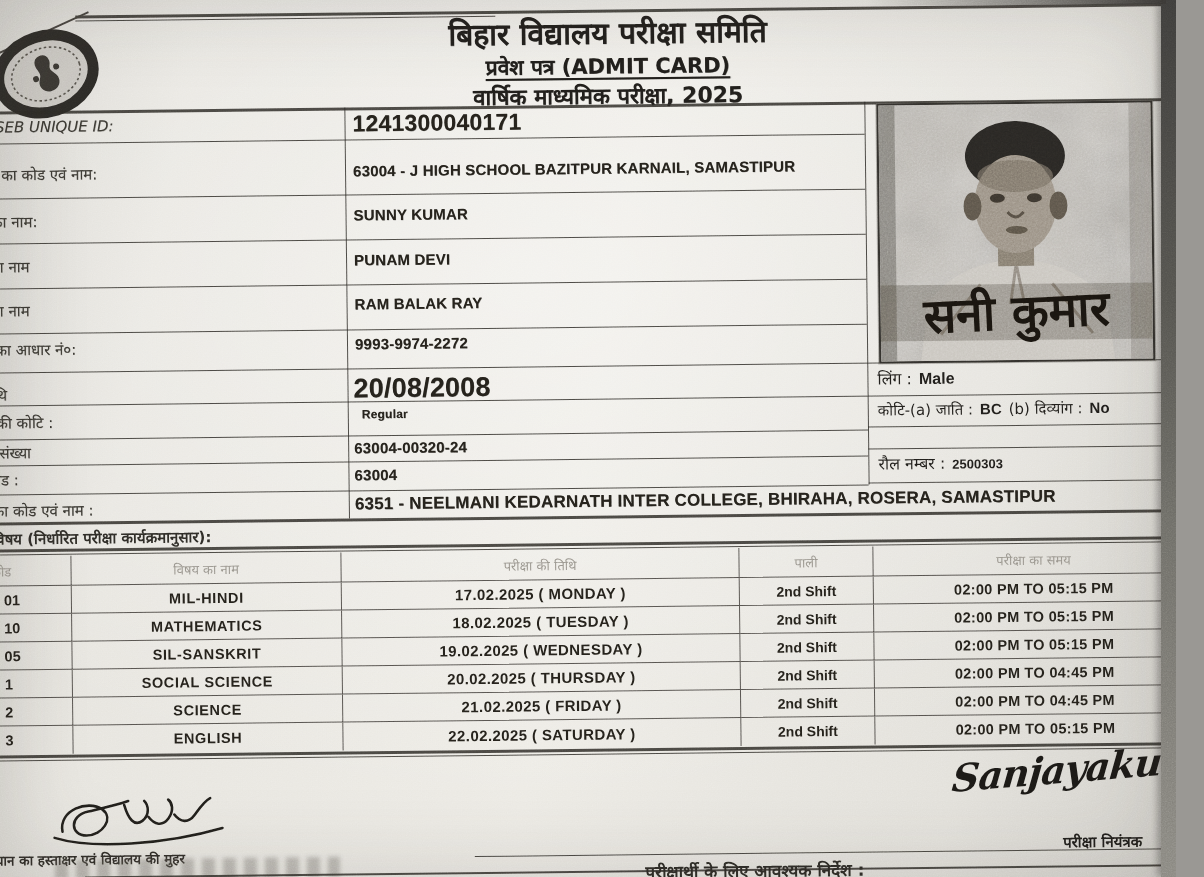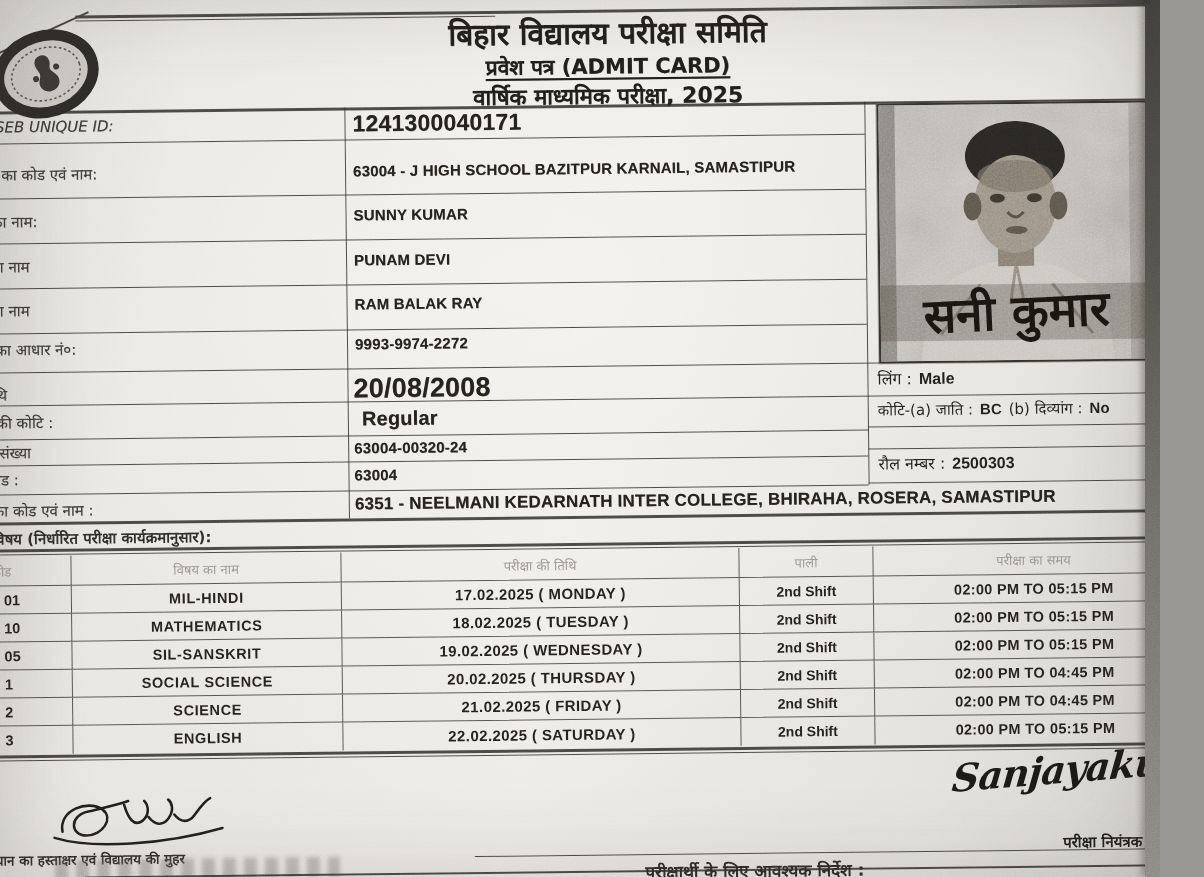--- a/index.html
+++ b/index.html
@@ -1,20 +1,20 @@
 <!DOCTYPE html>
 <html><head>
 <meta charset="utf-8">
 <style>
   html,body{margin:0;padding:0;background:#9a9894;}
   #screen{position:relative;width:1160px;height:877px;overflow:hidden;
     background:
       radial-gradient(120% 110% at 45% 32%, rgba(255,255,255,.38) 0%, rgba(255,255,255,0) 55%),
       linear-gradient(100deg,#d7d5cf 0%,#e7e5df 15%,#edebe5 50%,#e3e1db 82%,#d2d0ca 100%);
-    font-family:"DejaVu Sans",sans-serif;color:#201e1b;}
+    font-family:"DejaVu Sans",sans-serif;color:#201e1b;padding-left:16px;}
   #screen:after{content:"";position:absolute;inset:0;box-shadow:inset 0 0 90px rgba(60,55,48,.20);pointer-events:none;}
   .grain{position:absolute;inset:0;mix-blend-mode:overlay;opacity:.28;pointer-events:none;z-index:40;}
   .edge-band{position:absolute;right:0;top:0;bottom:0;width:15px;z-index:30;
     background:linear-gradient(180deg,#3e3d3b 0%,#55544f 35%,#6e6d67 60%,#807e78 85%,#8a8881 100%);
     box-shadow:-4px 0 6px rgba(40,38,34,.35);}
   .top-sliver{position:absolute;right:10px;top:-2px;width:300px;height:7px;z-index:31;
     background:linear-gradient(90deg,rgba(50,48,45,0),#3a3835);transform:rotate(-.4deg);}
   .doc{position:absolute;left:-70px;top:0;width:1380px;height:900px;transform:rotate(-0.65deg);transform-origin:640px 430px;}
   .t{position:absolute;white-space:nowrap;}
   .ink{color:#201e1b;text-shadow:.3px .3px .4px rgba(28,26,22,.55);}
@@ -27,25 +27,25 @@
   .hl{height:1.4px;}
   .vl{width:1.4px;}
   .dl{height:2.6px;}
   
   .lbl{font-size:15px;color:#3a3832;text-shadow:.3px .3px .3px rgba(40,38,33,.4);}
   
   .val{font-family:"Liberation Sans","DejaVu Sans",sans-serif;font-weight:700;color:#24211b;letter-spacing:.2px;}
   .v-big{font-size:23px;}
   .v-med{font-size:15px;}
   .v-dob{font-size:27px;}
-  .v-reg{font-size:20px;font-weight:600;}
+  .v-reg{font-size:12px;font-weight:600;}
   .v-centre{font-size:17px;}
   .rp{font-size:16px;display:flex;gap:7px;align-items:baseline;}
   .rp b{font-family:"Liberation Sans","DejaVu Sans",sans-serif;}
-  .rp .big{font-size:16px;}
+  .rp .big{font-size:13px;}
   
   .photo{position:absolute;left:950px;top:107px;width:272px;height:256px;border:2.5px solid #32302c;
     box-shadow:0 0 0 1px rgba(60,57,52,.35), inset 0 0 18px rgba(30,28,25,.5);background:#bdb9b3;}
   
   .sheading{left:6px;top:522px;font-size:15px;font-weight:700;color:#2e2c27;}
   .stable{position:absolute;left:0;top:550px;width:1262px;display:grid;
     grid-template-columns:140px 270px 398px 134px 320px;grid-template-rows:30px repeat(6,28px);}
   .cell{display:flex;align-items:center;justify-content:center;border-bottom:1.3px solid rgba(47,44,40,.8);
     font-family:"Liberation Sans","DejaVu Sans",sans-serif;}
   .cell.c0,.cell.c1,.cell.c2,.cell.c3{border-right:1.3px solid rgba(47,44,40,.8);}

